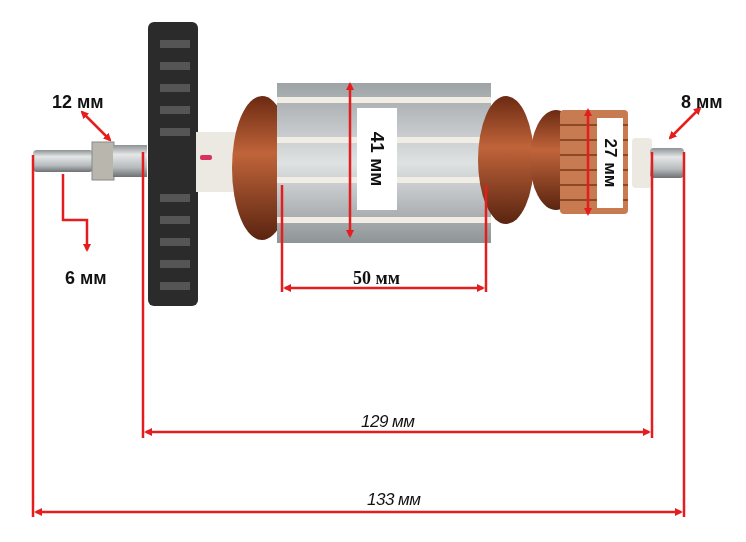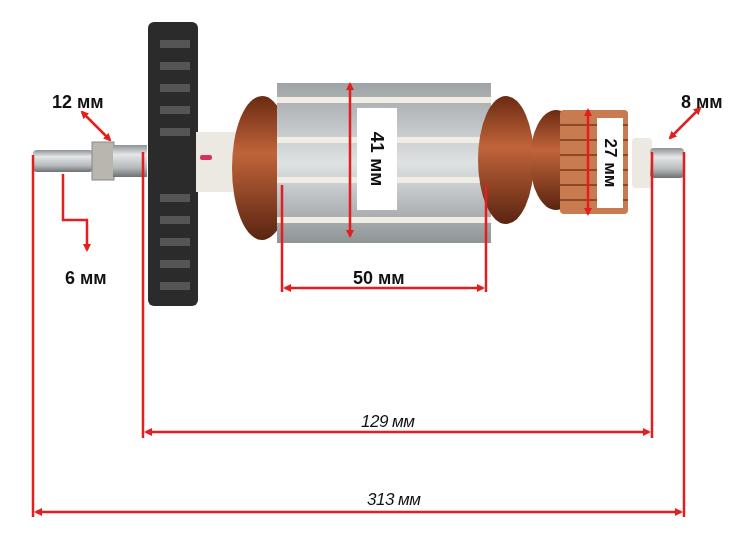--- a/index.html
+++ b/index.html
@@ -115,23 +115,23 @@
 
       <line x1="700" y1="108" x2="670" y2="138" marker-start="url(#ah)" marker-end="url(#ah)"></line>
 
       <polyline points="63,174 63,220 87,220 87,250" marker-end="url(#ah)"></polyline>
     </g>
   </svg>
 
   <div class="lbl" style="left:52px;top:92px;">12 мм</div>
   <div class="lbl" style="left:65px;top:268px;">6 мм</div>
   <div class="lbl" style="left:681px;top:92px;">8 мм</div>
-  <div class="lbl" style="left:353px;top:268px;">50 мм</div>
+  <div class="lbl" style="left:353px;top:268px;font-family:Liberation Serif, serif;">50 мм</div>
   <div class="lbl narrow" style="left:361px;top:412px;">129 мм</div>
-  <div class="lbl narrow" style="left:367px;top:490px;">313 мм</div>
+  <div class="lbl narrow" style="left:367px;top:490px;">133 мм</div>
 
   <div class="vbox" style="left:357px;top:108px;width:40px;height:102px;">
     <div class="vtext">41 мм</div>
   </div>
   <div class="vbox" style="left:597px;top:118px;width:26px;height:90px;">
     <div class="vtext" style="font-size:17px;">27 мм</div>
   </div>
 </div>
 
 </body></html>

